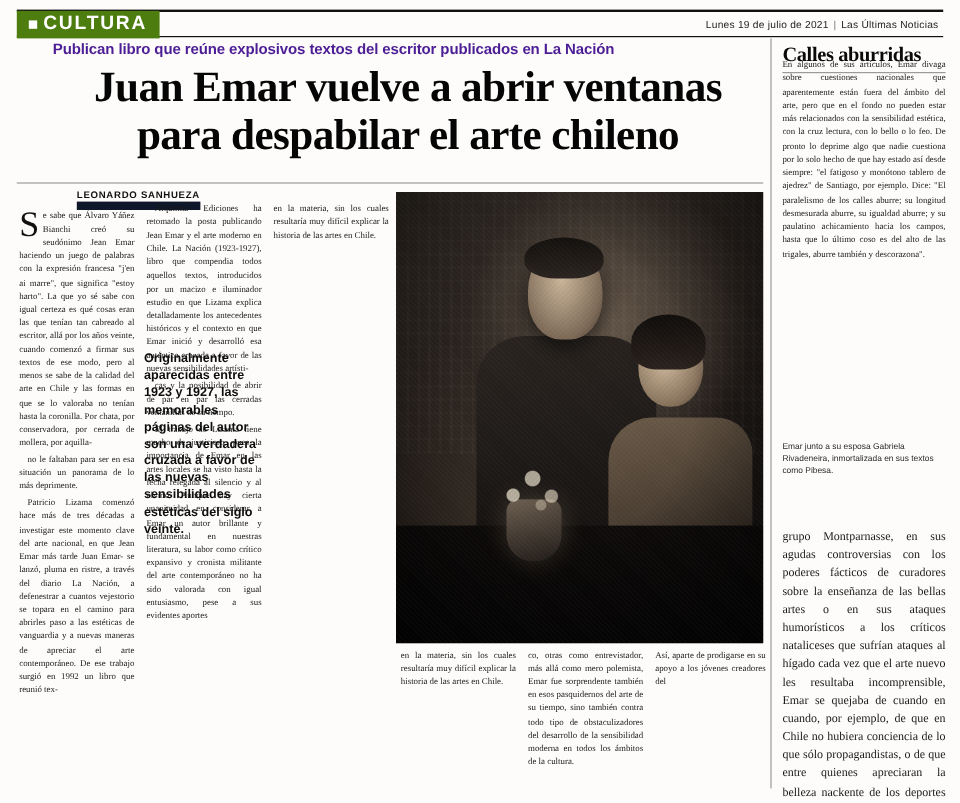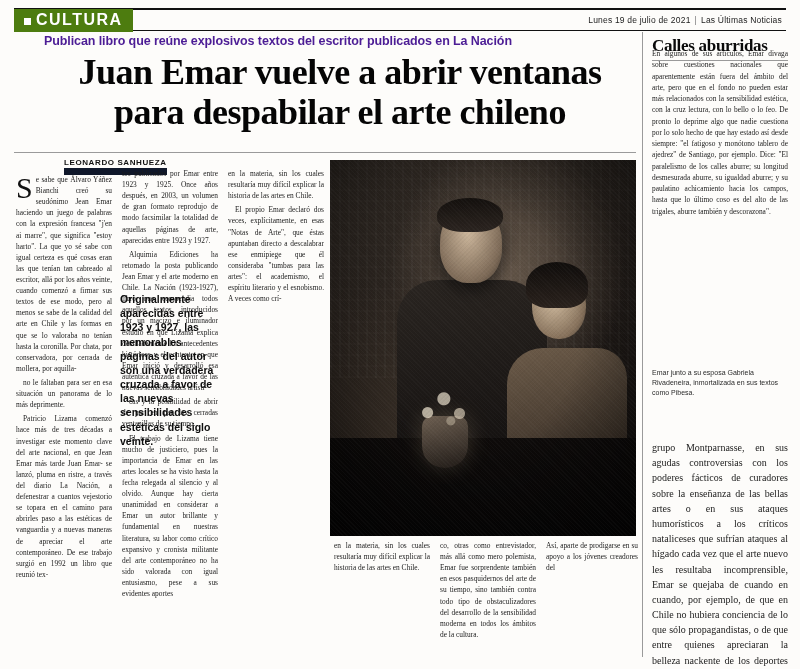--- a/index.html
+++ b/index.html
@@ -346,29 +346,27 @@
 
   <div class="byline">LEONARDO SANHUEZA</div>
 
   <div class="col" id="col1">
     <p class="first"><span class="dropcap">S</span><span>e sabe que Álvaro Yáñez Bianchi creó su seudónimo Jean Emar haciendo un juego de palabras con la expresión francesa "j'en ai marre", que significa "estoy harto". La que yo sé sabe con igual certeza es qué cosas eran las que tenían tan cabreado al escritor, allá por los años veinte, cuando comenzó a firmar sus textos de ese modo, pero al menos se sabe de la calidad del arte en Chile y las formas en que se lo valoraba no tenían hasta la coronilla. Por chata, por conservadora, por cerrada de mollera, por aquilla-</span></p>
     <p>no le faltaban para ser en esa situación un panorama de lo más deprimente.</p>
     <p>Patricio Lizama comenzó hace más de tres décadas a investigar este momento clave del arte nacional, en que Jean Emar más tarde Juan Emar- se lanzó, pluma en ristre, a través del diario La Nación, a defenestrar a cuantos vejestorio se topara en el camino para abrirles paso a las estéticas de vanguardia y a nuevas maneras de apreciar el arte contemporáneo. De ese trabajo surgió en 1992 un libro que reunió tex-</p>
   </div>
 
   <div class="col" id="col2">
-    <p class="first">tos publicados por Emar entre 1923 y 1925. Once años después, en 2003, un volumen de gran formato reprodujo de modo facsimilar la totalidad de aquellas páginas de arte, aparecidas entre 1923 y 1927.</p>
     <p>Alquimia Ediciones ha retomado la posta publicando Jean Emar y el arte moderno en Chile. La Nación (1923-1927), libro que compendia todos aquellos textos, introducidos por un macizo e iluminador estudio en que Lizama explica detalladamente los antecedentes históricos y el contexto en que Emar inició y desarrolló esa auténtica cruzada a favor de las nuevas sensibilidades artísti-</p>
     <p>cas y la posibilidad de abrir de par en par las cerradas ventanillas de su tiempo.</p>
     <p>El trabajo de Lizama tiene mucho de justiciero, pues la importancia de Emar en las artes locales se ha visto hasta la fecha relegada al silencio y al olvido. Aunque hay cierta unanimidad en considerar a Emar un autor brillante y fundamental en nuestras literatura, su labor como crítico expansivo y cronista militante del arte contemporáneo no ha sido valorada con igual entusiasmo, pese a sus evidentes aportes</p>
   </div>
 
   <div class="col" id="col3">
     <p class="first">en la materia, sin los cuales resultaría muy difícil explicar la historia de las artes en Chile.</p>
-    <p>El propio Emar declaró dos veces, explícitamente, en esas "Notas de Arte", que éstas apuntaban directo a descalabrar ese enmipiege que él consideraba "tumbas para las artes": el academismo, el espíritu literario y el esnobismo. A veces como crí-</p>
   </div>
 
   <div class="pullquote">Originalmente aparecidas entre 1923 y 1927, las memorables páginas del autor son una verdadera cruzada a favor de las nuevas sensibilidades estéticas del siglo veinte.</div>
 
   <div class="photo">
     <div class="photo-inner">
       <div class="ph-bg"></div>
       <div class="ph-wallpaper"></div>
       <div class="ph-man-body"></div>
       <div class="ph-man-head"></div>

